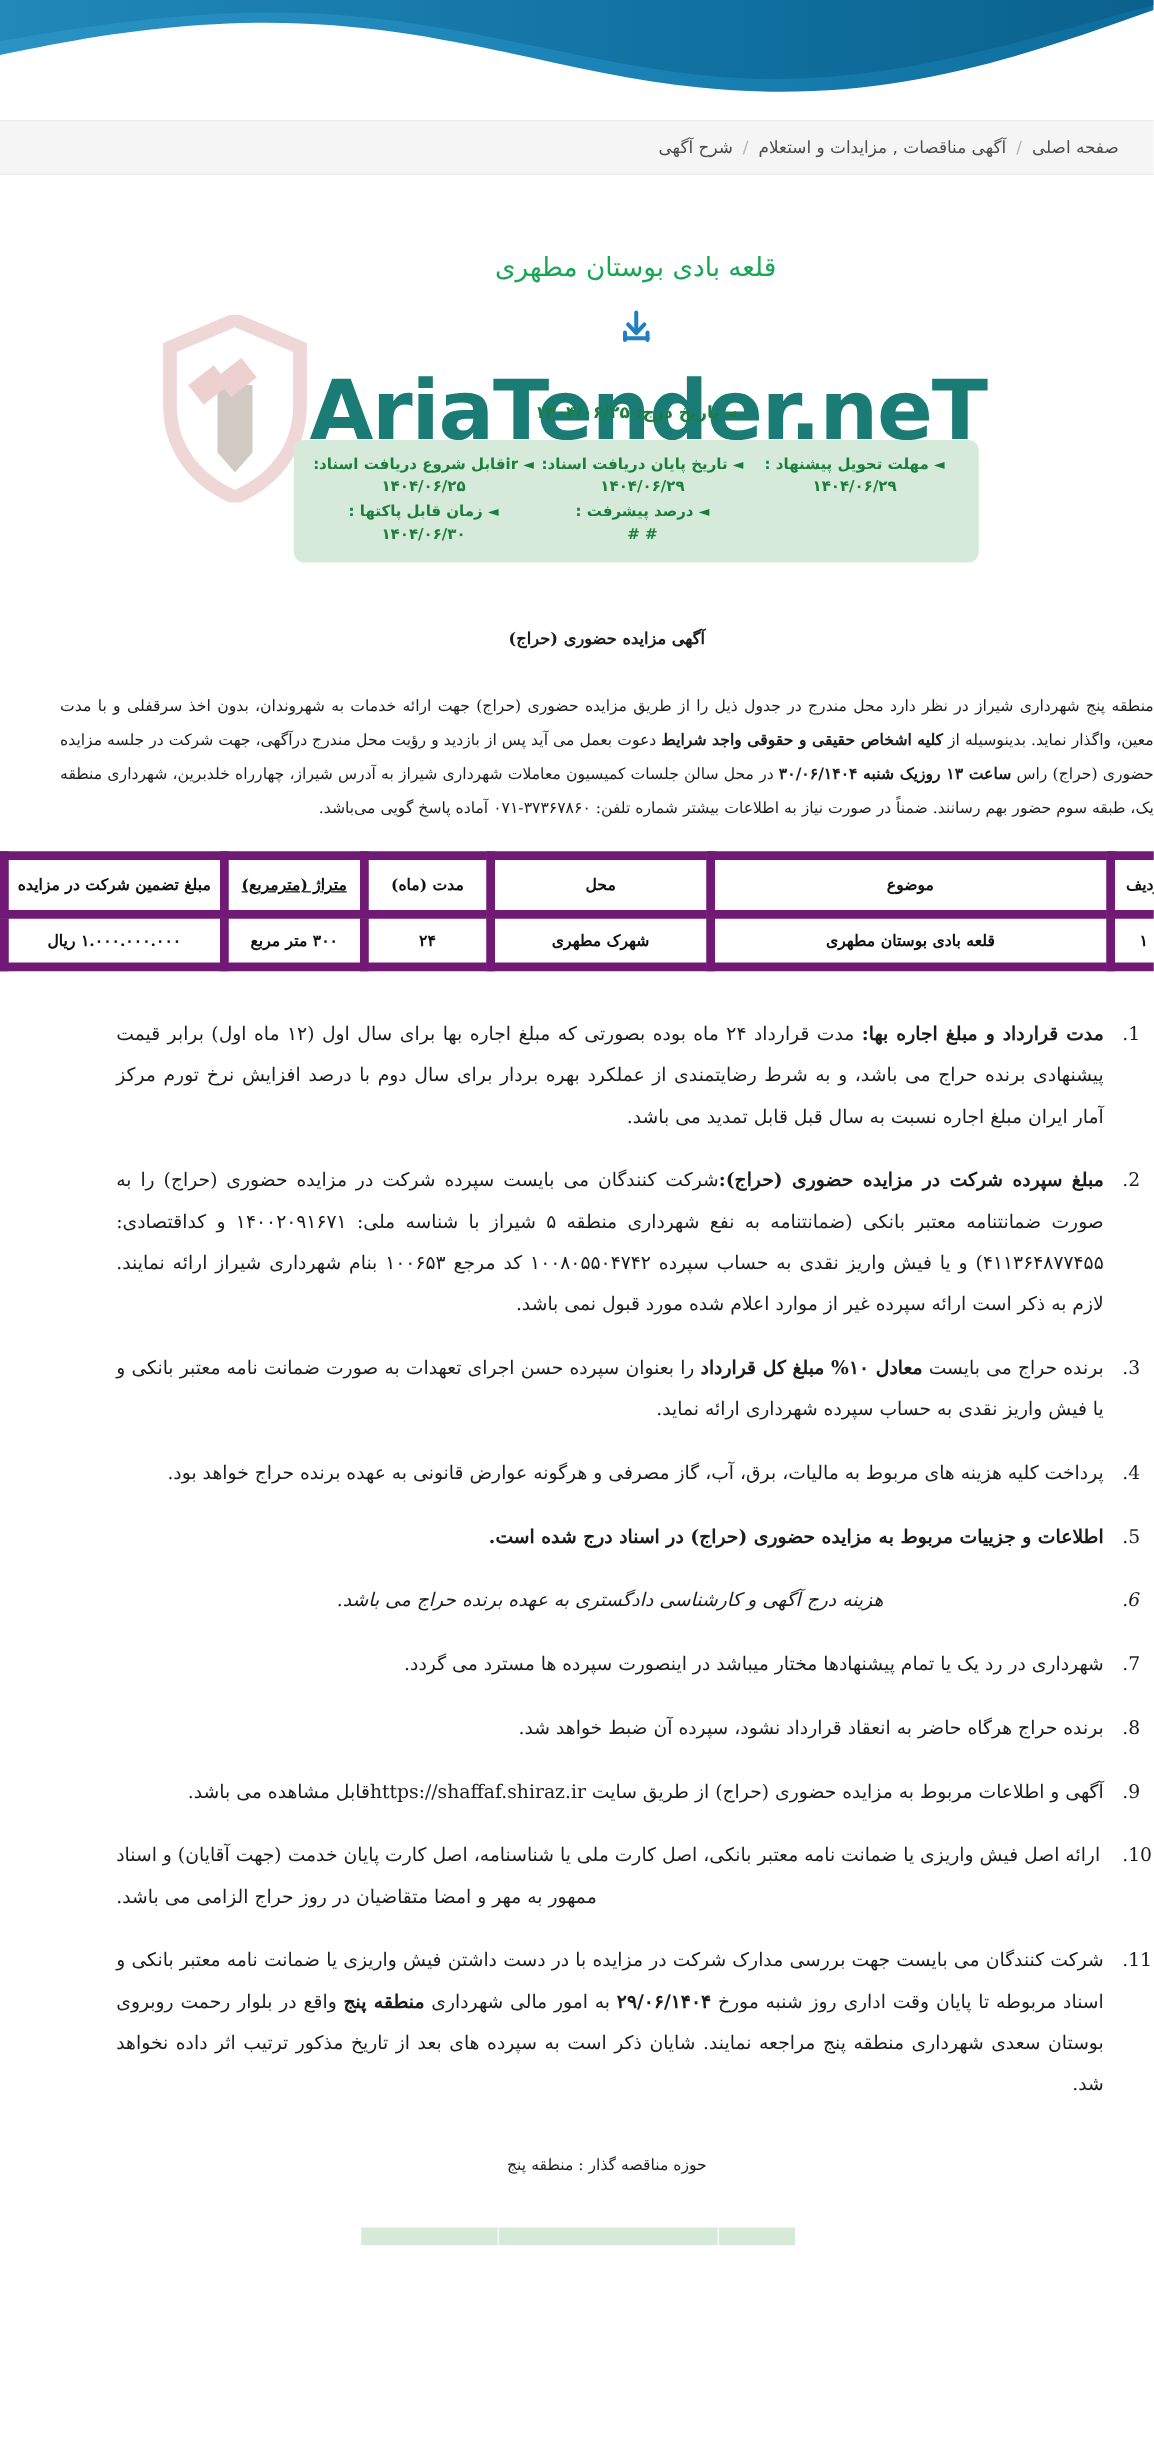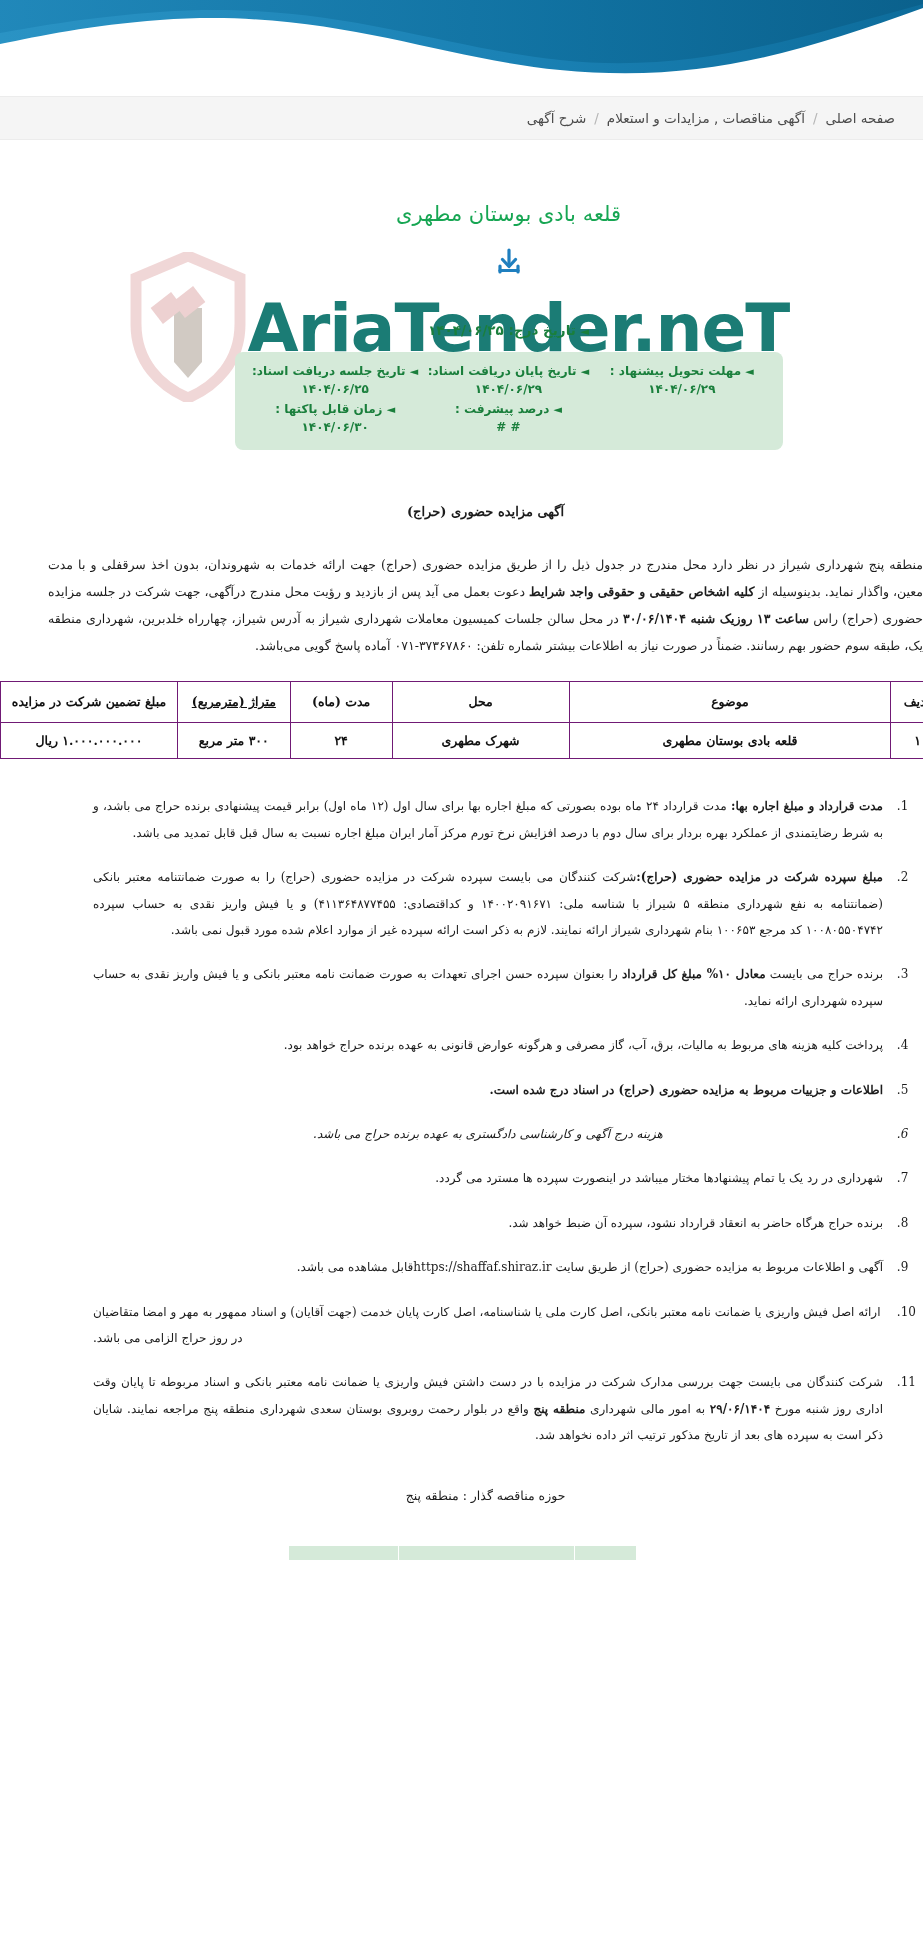--- a/index.html
+++ b/index.html
@@ -165,21 +165,21 @@
   
   .tbl-wrap { margin-top: 22px; width: 923px; }
   table.main {
     border-collapse: collapse;
     width: 945px;
     margin-right: -22px;
     direction: rtl;
     font-family: "DejaVu Serif", "Liberation Serif", serif;
   }
   table.main th, table.main td {
-    border: 1px solid #701a75;
+    border: 7px solid #701a75;
     text-align: center;
     font-size: 12.5px;
     padding: 10px 4px;
     color: #111;
   }
   table.main th { font-weight: bold; line-height: 1.6; }
   table.main td { font-weight: bold; }
   .col-radif { width: 50px; }
   .col-mozoo { width: 300px; }
   .col-mahal { width: 165px; }
@@ -188,21 +188,21 @@
   .col-zaman  { width: 165px; }
 
   
   ol.terms {
     direction: rtl;
     width: 830px;
     margin: 34px auto 0 auto;
     padding: 0 30px 0 0;
     color: #1c1c1c;
     font-family: "DejaVu Serif", "Liberation Serif", serif;
-    font-size: 12px;
+    font-size: 15px;
     line-height: 2.2;
     list-style-position: outside;
   }
   ol.terms > li {
     margin-bottom: 18px;
     text-align: justify;
     padding-right: 10px;
   }
   ol.terms > li.righted  { text-align: left; }
 
@@ -305,21 +305,21 @@
     <div class="info-grid">
       <div class="info-cell">
         <div class="info-label"><span class="bullet">◄</span> <span>مهلت تحویل پیشنهاد :</span></div>
         <div class="info-value">۱۴۰۴/۰۶/۲۹</div>
       </div>
       <div class="info-cell">
         <div class="info-label"><span class="bullet">◄</span> <span>تاریخ پایان دریافت اسناد:</span></div>
         <div class="info-value">۱۴۰۴/۰۶/۲۹</div>
       </div>
       <div class="info-cell">
-        <div class="info-label"><span class="bullet">◄</span> <span>تاریخ جلسه دریافت اسناد:</span></div>
+        <div class="info-label"><span class="bullet">◄</span> <span>irقابل شروع دریافت اسناد:</span></div>
         <div class="info-value">۱۴۰۴/۰۶/۲۵</div>
       </div>
 
       <div class="info-cell"></div>
       <div class="info-cell">
         <div class="info-label"><span class="bullet">◄</span> <span>درصد پیشرفت :</span></div>
         <div class="info-value"># #</div>
       </div>
       <div class="info-cell">
         <div class="info-label"><span class="bullet">◄</span> <span>زمان قابل پاکتها :</span></div>

